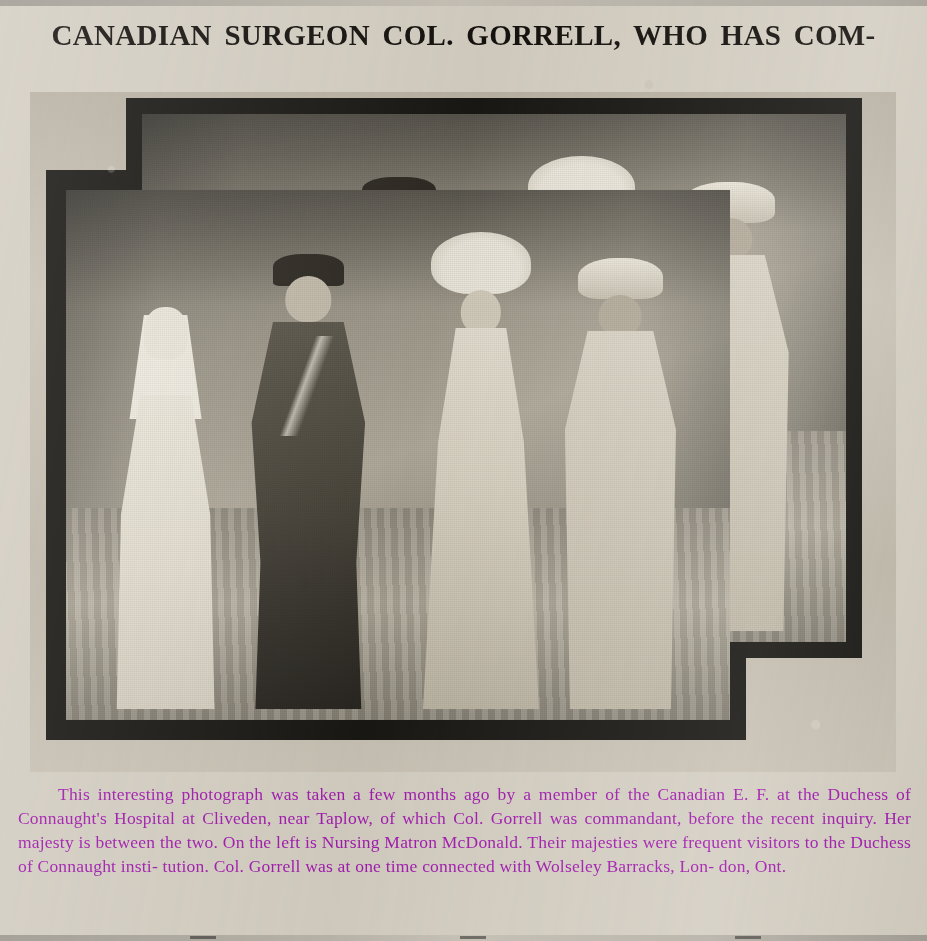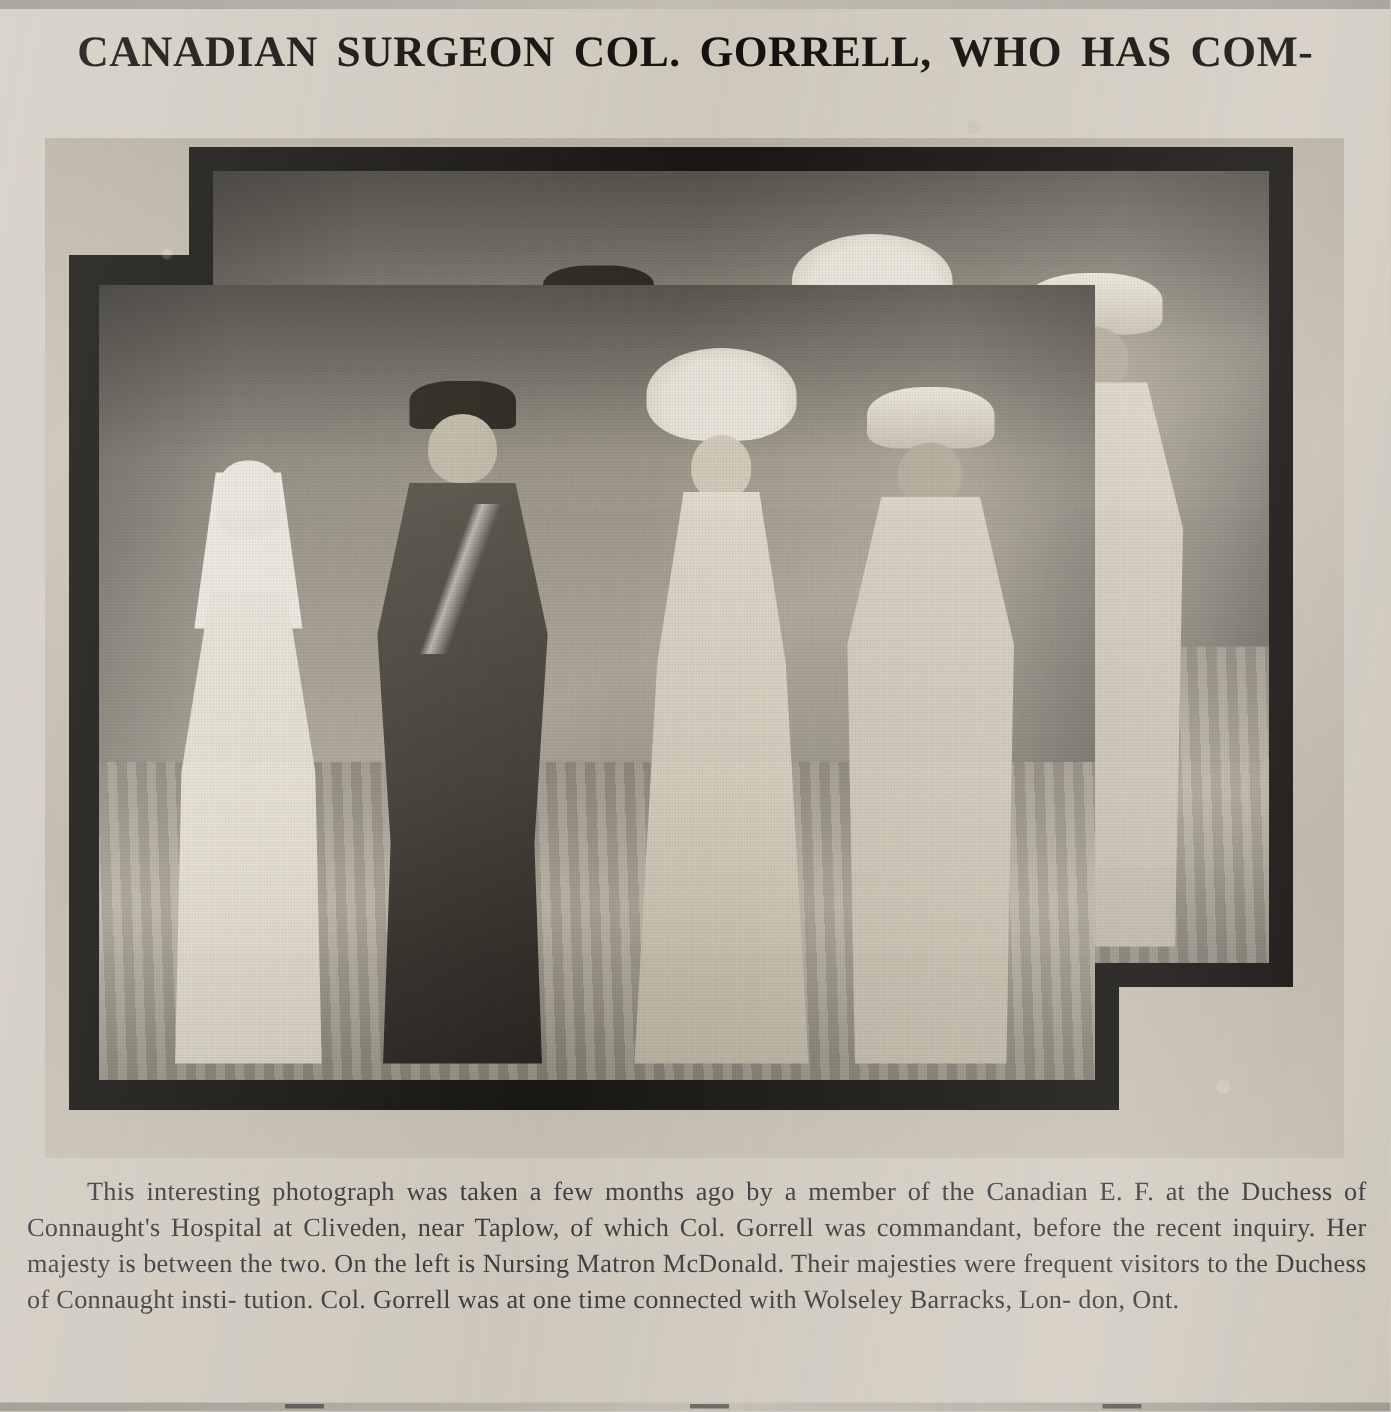--- a/index.html
+++ b/index.html
@@ -184,21 +184,21 @@
     mix-blend-mode: multiply;
     opacity: .6;
   }
 
   
   .caption {
     position: absolute;
     left: 18px;
     top: 782px;
     width: 893px;
-    color: #404040;
+    color: #a21caf;
     font-family: "Liberation Serif", serif;
     font-size: 17.5px;
     line-height: 24px;
     text-align: justify;
     letter-spacing: 0.2px;
     z-index: 4;
   }
   .caption p { margin: 0; }
   .caption .indent { display: inline-block; width: 40px; }
   .edge-top, .edge-bottom {

